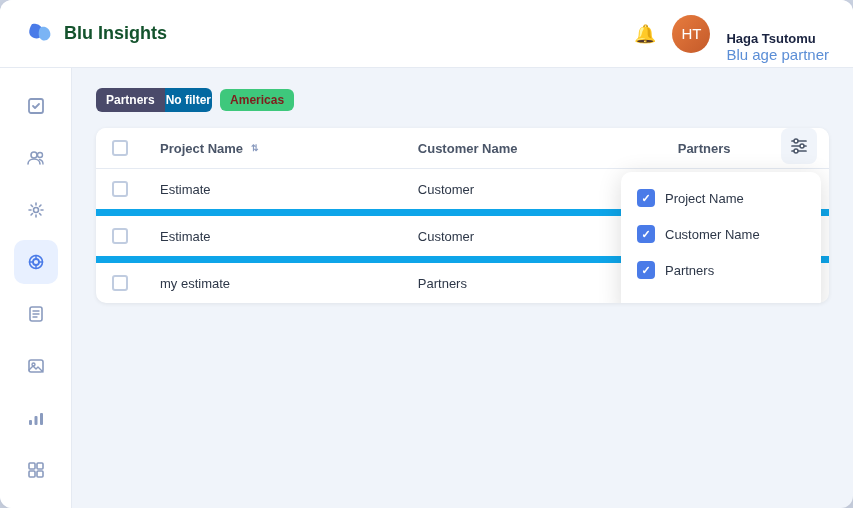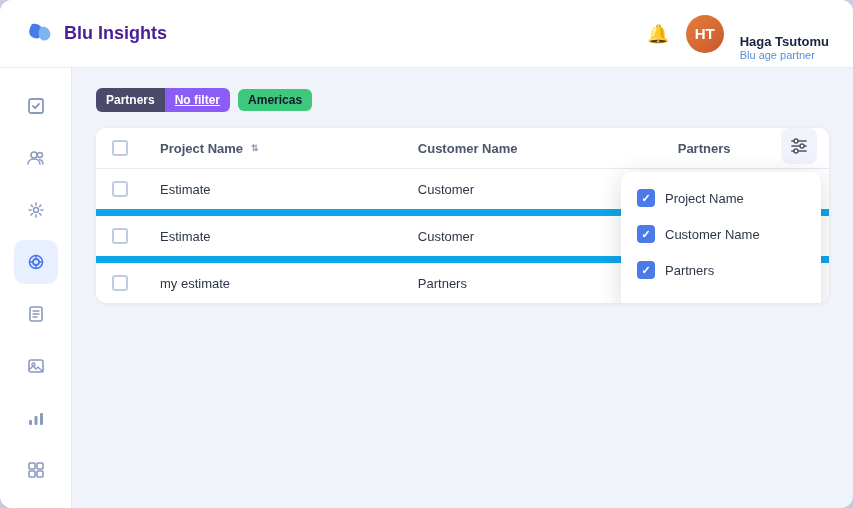--- a/index.html
+++ b/index.html
@@ -36,21 +36,21 @@
       align-items: center;
       gap: 8px;
     }
     .logo-icon {
       width: 32px;
       height: 32px;
     }
     .app-title {
       font-size: 18px;
       font-weight: 700;
-      color: #4c1d95;
+      color: #14532d;
     }
     .header-right {
       margin-left: auto;
       display: flex;
       align-items: center;
       gap: 16px;
     }
     .bell-icon {
       font-size: 18px;
       color: #8a9bbf;
@@ -59,34 +59,34 @@
     .avatar {
       width: 38px;
       height: 38px;
       border-radius: 50%;
       background: linear-gradient(135deg, #e87c3e, #c45a2a);
       display: flex;
       align-items: center;
       justify-content: center;
       font-size: 15px;
       color: #fff;
-      font-weight: 700;
+      font-weight: 400;
     }
     .user-info {
       display: flex;
       flex-direction: column;
     }
     .user-name {
       font-size: 13px;
       font-weight: 600;
       color: #1a2340;
       margin-top: 27px;
     }
     .user-role {
-      font-size: 11px;
+      font-size: 15px;
       color: #5b8ed6;
     }
     
     .main-layout {
       display: flex;
       flex: 1;
       overflow: hidden;
       justify-content: center;
     }
     
@@ -139,28 +139,27 @@
       overflow: hidden;
       font-size: 12px;
       font-weight: 600;
     }
     .chip-label {
       background: #4a4a6a;
       color: #fff;
       padding: 5px 10px;
     }
     .chip-value-gray {
-      background: #8b5cf6;
+      background: #0369a1;
       color: #fff;
-      padding: 5px 10px;
-      text-decoration: underline;
+      padding: 5px 1px;
     }
     .chip-value-green {
       background: #3ec87c;
-      color: #0f172a;
+      color: #7f1d1d;
       padding: 4px 10px;
     }
     
     .table-wrapper {
       background: #fff;
       border-radius: 10px;
       overflow: hidden;
       box-shadow: 0 1px 4px rgba(0,0,0,0.07);
       position: relative;
     }

